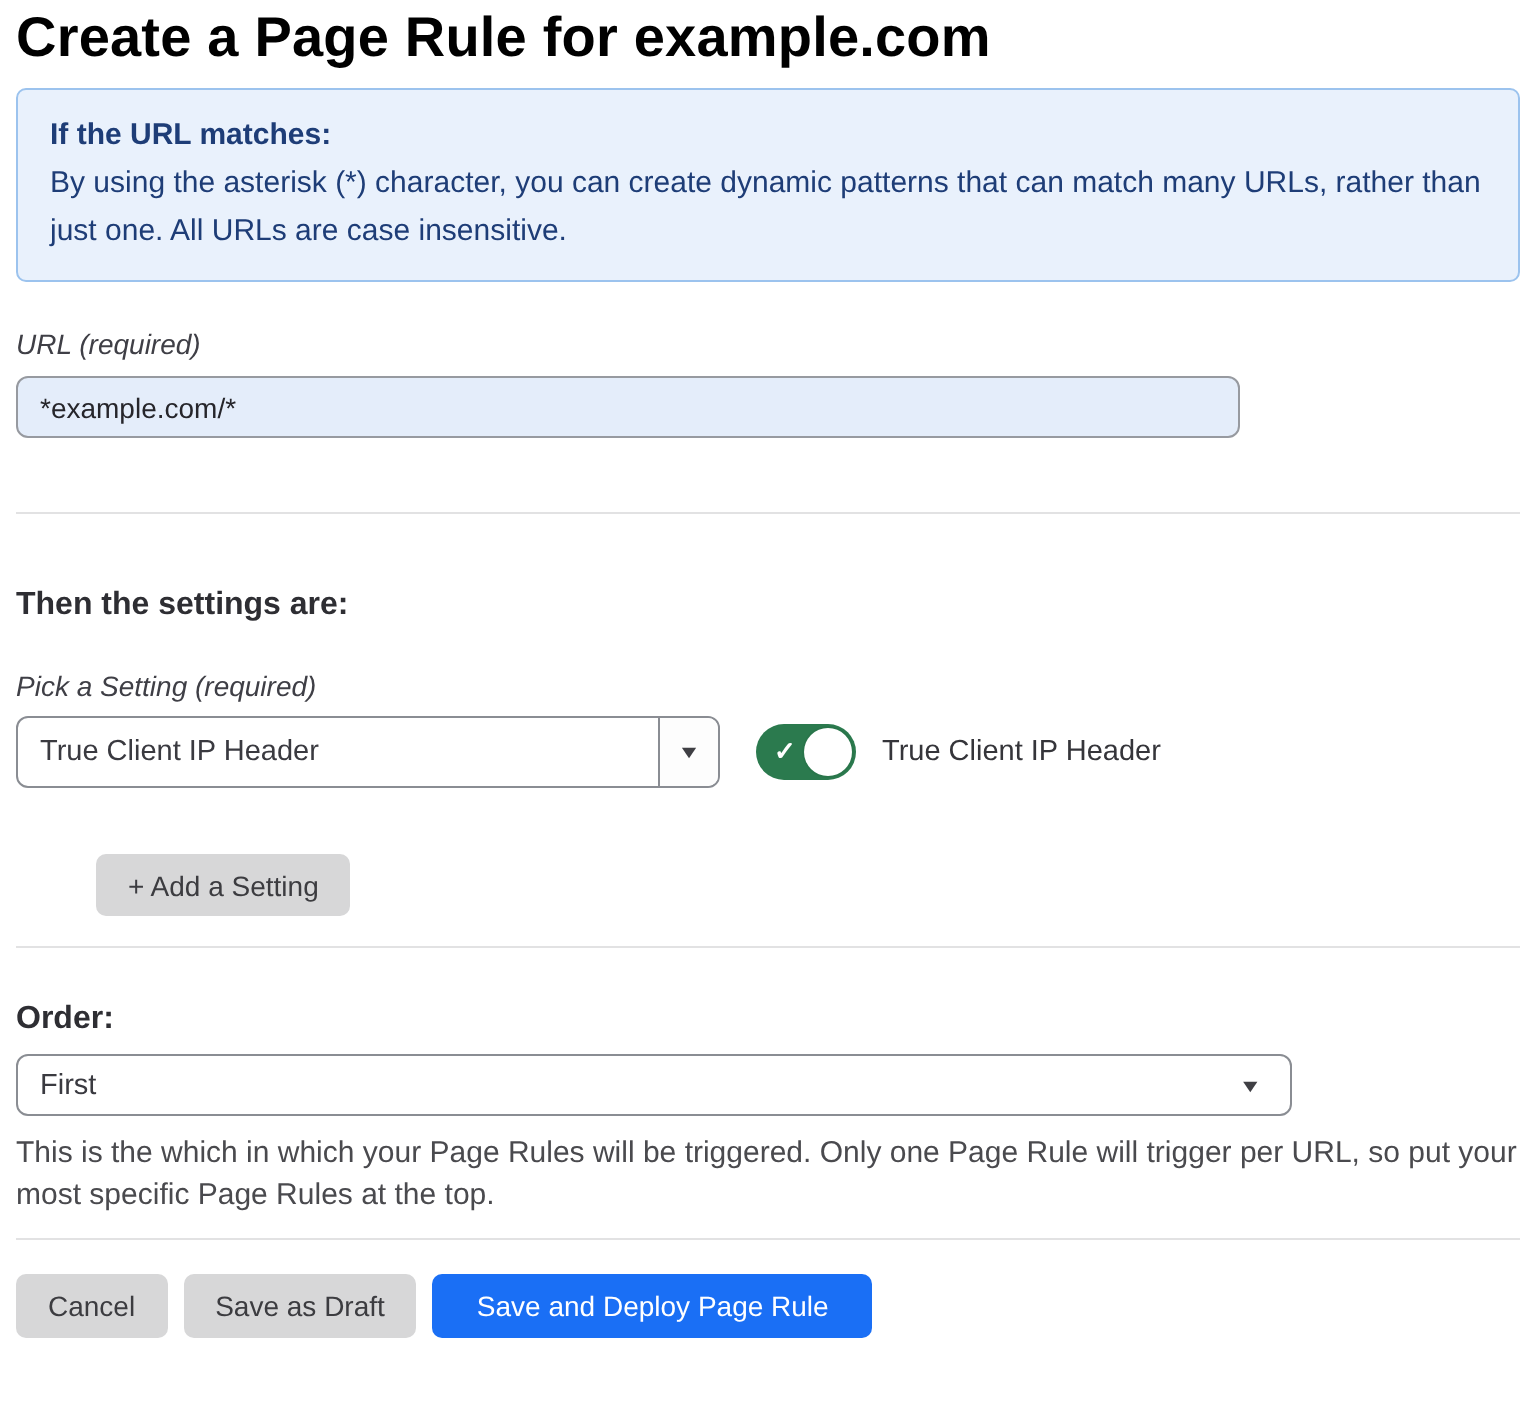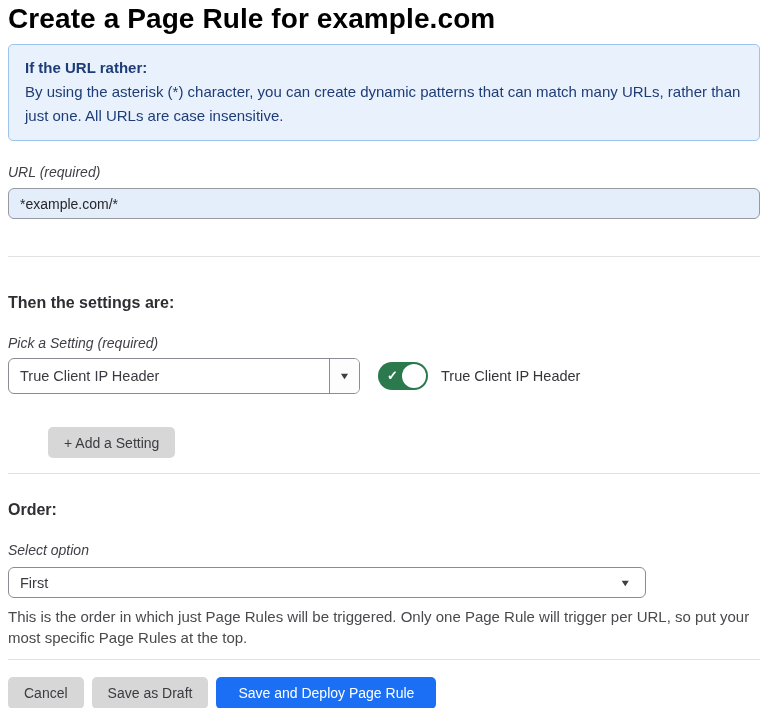--- a/index.html
+++ b/index.html
@@ -29,21 +29,21 @@
   .info-heading { font-weight: bold; }
   .info-link { color: #2b62c9; text-decoration: underline; cursor: pointer; }
   .info-link-suffix { color: #1e3d77; }
 
   .field-label {
     display: block; margin-top: 23px;
     font-size: 14px; color: #3f3f46; line-height: 17px; font-style: italic;
   }
 
   .url-input {
-    display: block; margin-top: 7px; width: 752px; height: 31px;
+    display: block; margin-top: 7px; width: 612px; height: 31px;
     background: #e4edfa;
     border: 1px solid #979aa0; border-radius: 6px;
     padding: 0 11px; font-size: 14px; color: #26262b;
     font-family: "Liberation Sans", sans-serif;
     outline: none;
   }
 
   .divider { border: none; border-top: 1px solid #e2e2e3; width: 752px; margin: 0; }
   .divider.d1 { margin-top: 37px; }
   .divider.d2 { margin-top: 15px; }
@@ -115,21 +115,21 @@
   .footer { margin-top: 17px; display: flex; gap: 8px; align-items: center; }
 </style>
 </head>
 <body>
 
 <div class="page">
 
   <h1 class="page-title">Create a Page Rule for example.com</h1>
 
   <div class="info-box">
-    <div class="info-heading">If the URL rather:</div>
+    <div class="info-heading">If the URL matches:</div>
     <div class="info-body">By using the asterisk (*) character, you can create dynamic patterns that can match many URLs, rather than just one. All URLs are case insensitive.</div>
   </div>
 
   <label class="field-label">URL (required)</label>
   <input class="url-input" type="text" value="*example.com/*" style="">
 
   <hr class="divider d1">
 
   <h2 class="section-heading settings">Then the settings are:</h2>
 
@@ -148,28 +148,27 @@
     </div>
     <span class="toggle-label">True Client IP Header</span>
   </div>
 
   <button class="btn gray add-setting-btn">+ Add a Setting</button>
 
   <hr class="divider d2">
 
   <h2 class="section-heading order">Order:</h2>
 
-  <label class="field-label">Select option</label>
 
   <div class="select-box full">
     <span class="select-text">First</span>
     <span class="plain-arrow">▼</span>
   </div>
 
-  <p class="help-text">This is the order in which just Page Rules will be triggered. Only one Page Rule will trigger per URL, so put your most specific Page Rules at the top.</p>
+  <p class="help-text">This is the which in which your Page Rules will be triggered. Only one Page Rule will trigger per URL, so put your most specific Page Rules at the top.</p>
 
   <hr class="divider d3">
 
   <div class="footer">
     <button class="btn gray">Cancel</button>
     <button class="btn gray">Save as Draft</button>
     <button class="btn primary">Save and Deploy Page Rule</button>
   </div>
 
 </div>

